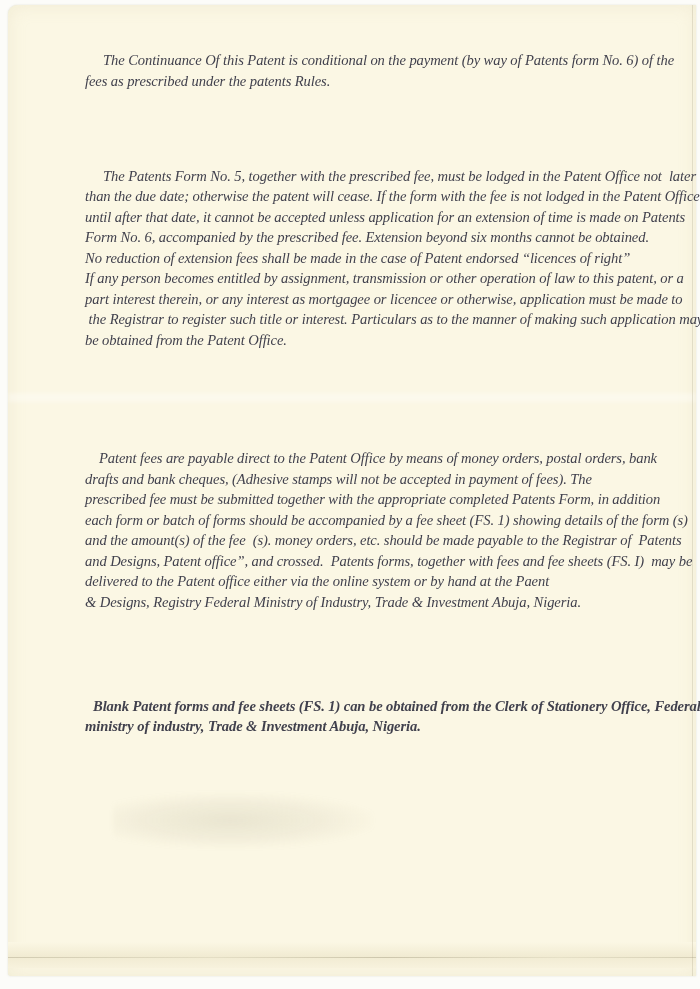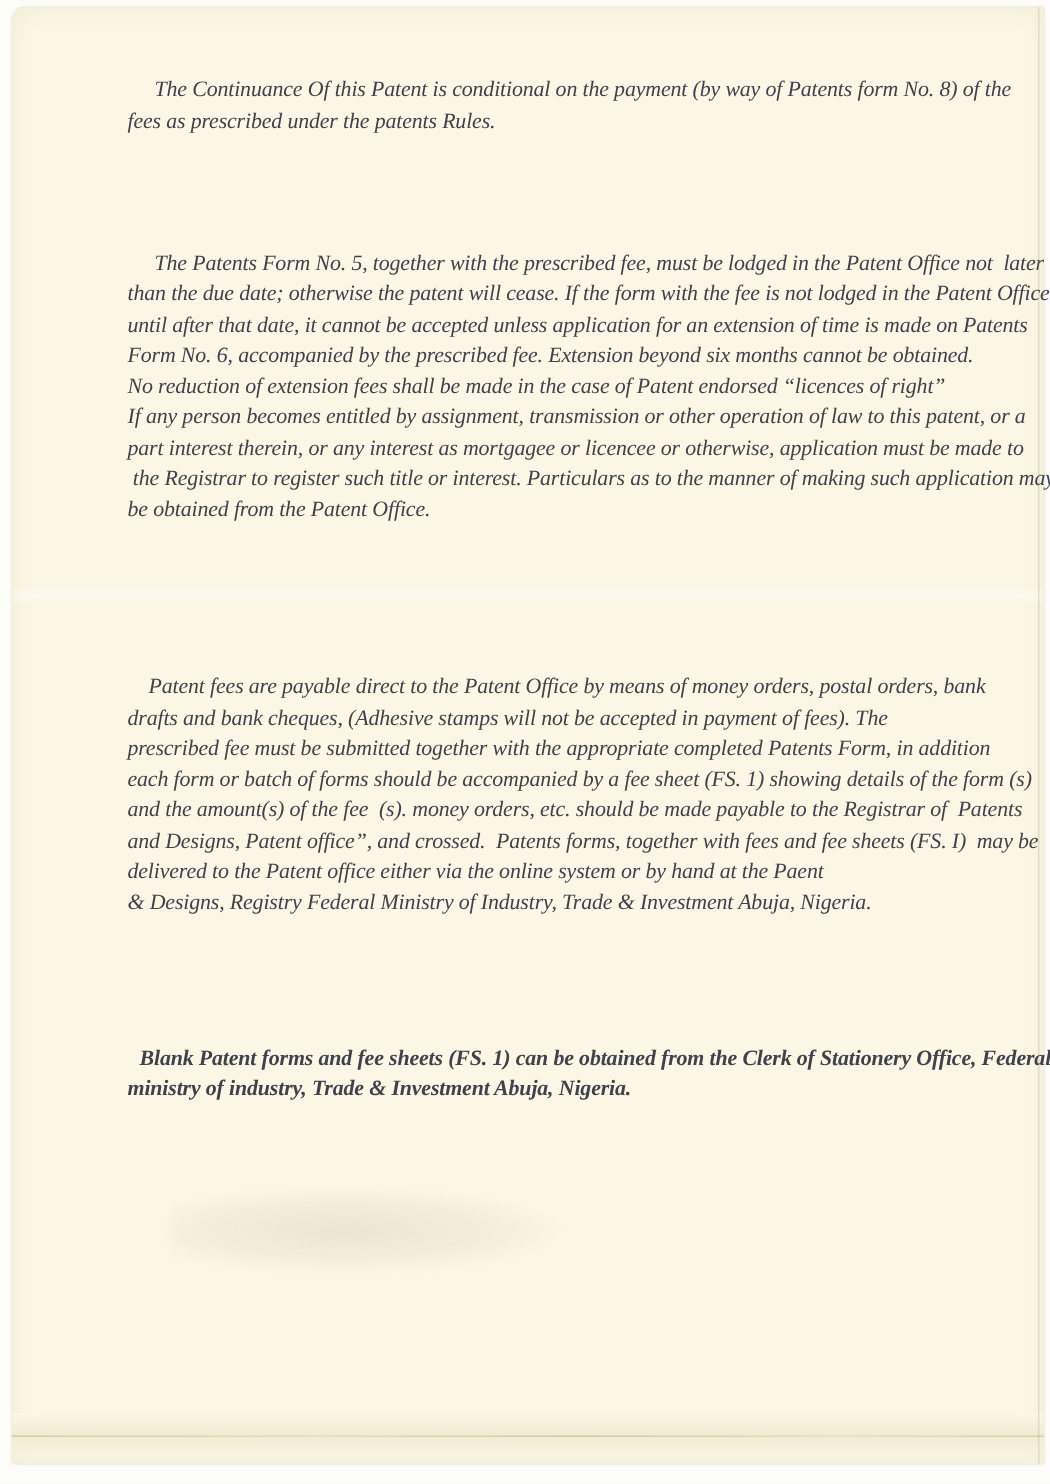--- a/index.html
+++ b/index.html
@@ -109,21 +109,21 @@
   .para-payment { margin-bottom: 22px; text-indent: 14px; }
   .para-blank-forms { text-indent: 8px; font-weight: bold; }
 </style>
 </head>
 <body>
 
 <div class="scan-wrap">
   <div class="paper">
 
     <div class="content">
-      <p class="para para-continuance">The Continuance Of this Patent is conditional on the payment (by way of Patents form No. 8) of the
+      <p class="para para-continuance">The Continuance Of this Patent is conditional on the payment (by way of Patents form No. 6) of the
 fees as prescribed under the patents Rules.</p>
 
       <p class="para para-lodging">The Patents Form No. 5, together with the prescribed fee, must be lodged in the Patent Office not  later
 than the due date; otherwise the patent will cease. If the form with the fee is not lodged in the Patent Office
 until after that date, it cannot be accepted unless application for an extension of time is made on Patents
 Form No. 6, accompanied by the prescribed fee. Extension beyond six months cannot be obtained.
 No reduction of extension fees shall be made in the case of Patent endorsed “licences of right”
 If any person becomes entitled by assignment, transmission or other operation of law to this patent, or a
 part interest therein, or any interest as mortgagee or licencee or otherwise, application must be made to
  the Registrar to register such title or interest. Particulars as to the manner of making such application may

